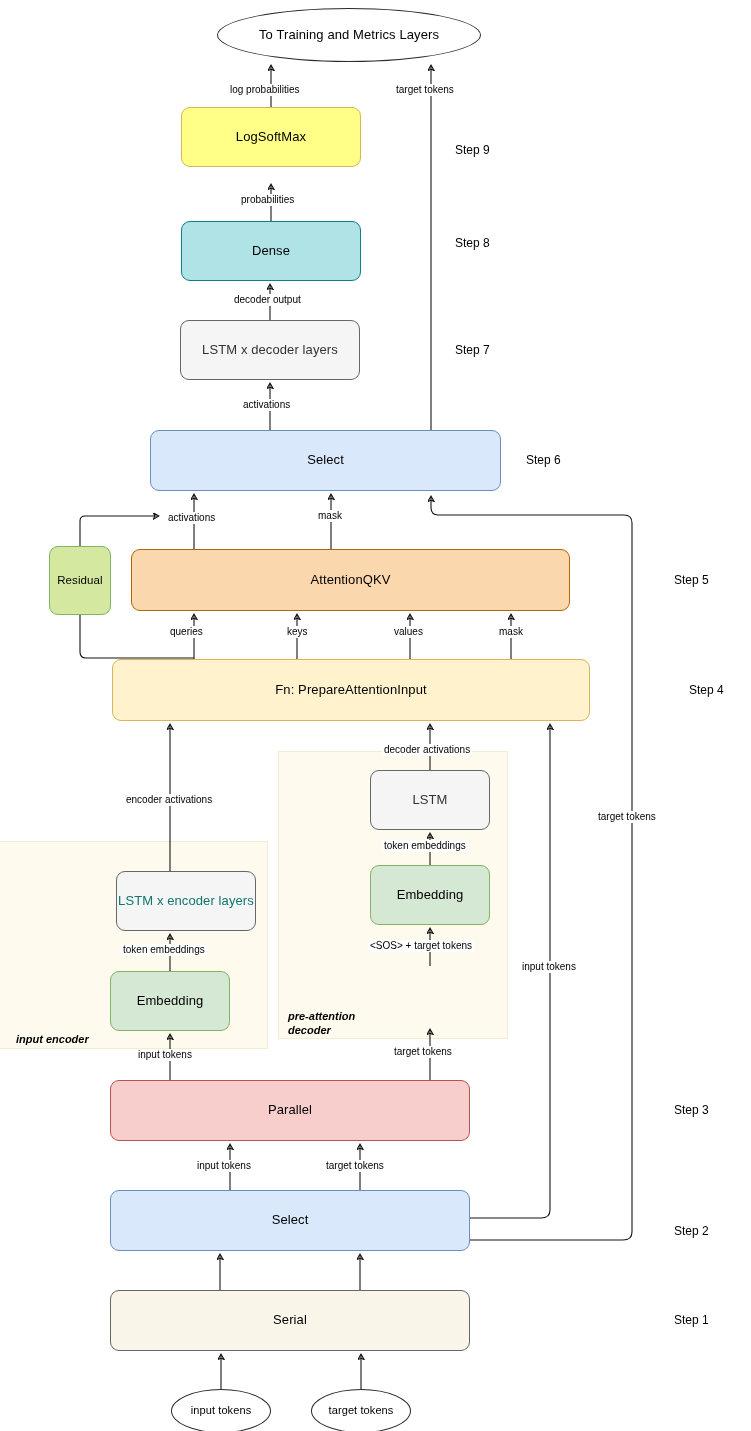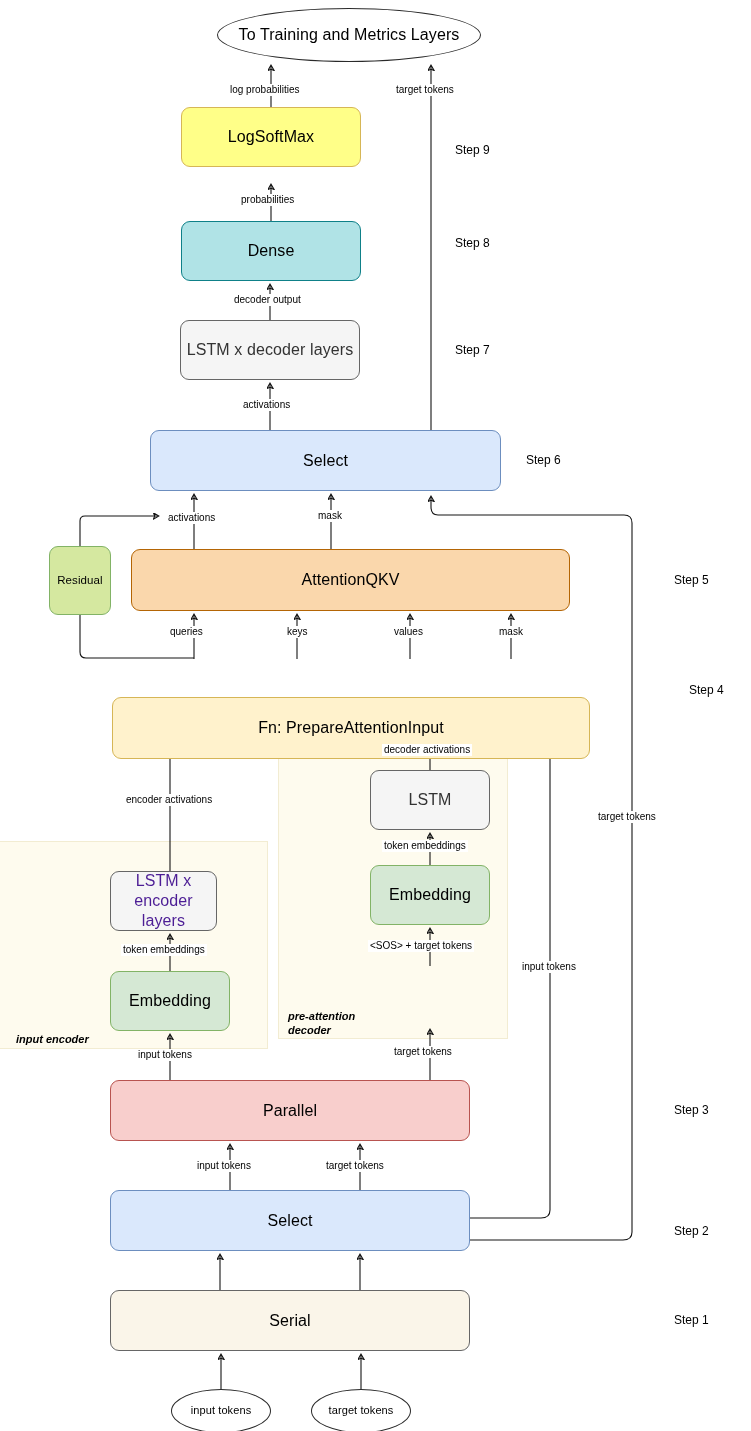--- a/index.html
+++ b/index.html
@@ -17,21 +17,21 @@
     background:#ffffff;
   }
   .node{
     position:absolute;
     box-sizing:border-box;
     display:flex;
     align-items:center;
     justify-content:center;
     text-align:center;
     border-radius:9px;
-    font-size:16px;
+    font-size:13px;
     line-height:1.25;
     letter-spacing:0.1px;
     z-index:4;
   }
   .node.ellipse{
     border-radius:50%;
   }
   .container-box{
     position:absolute;
     box-sizing:border-box;
@@ -168,34 +168,34 @@
   </div>
 
   <div class="node" style="left:49px;top:546px;width:62px;height:69px;background:#d5e8a0;border:1.2px solid #82b366;font-size:11.5px;">
     <span>Residual</span>
   </div>
 
   <div class="node" style="left:131px;top:549px;width:439px;height:62px;background:#fad7ac;border:1.4px solid #b46504;">
     <span>AttentionQKV</span>
   </div>
 
-  <div class="node" style="left:112px;top:659px;width:478px;height:62px;background:#fff2cc;border:1.3px solid #d6b656;margin-top:38px;">
+  <div class="node" style="left:112px;top:659px;width:478px;height:62px;background:#fff2cc;border:1.3px solid #d6b656;">
     <span>Fn: PrepareAttentionInput</span>
   </div>
 
   <div class="node" style="left:370px;top:770px;width:120px;height:60px;background:#f5f5f5;border:1.1px solid #666666;color:#333;">
     <span>LSTM</span>
   </div>
 
   <div class="node" style="left:370px;top:865px;width:120px;height:60px;background:#d5e8d4;border:1.2px solid #82b366;">
     <span>Embedding</span>
   </div>
 
 
-  <div class="node" style="left:110px;top:871px;width:107px;height:60px;background:#f5f5f5;border:1.1px solid #666666;color:#4c1d95;">
+  <div class="node" style="left:116px;top:871px;width:140px;height:60px;background:#f5f5f5;border:1.1px solid #666666;color:#0f766e;">
     <span>LSTM x encoder layers</span>
   </div>
 
   <div class="node" style="left:110px;top:971px;width:120px;height:60px;background:#d5e8d4;border:1.2px solid #82b366;">
     <span>Embedding</span>
   </div>
 
   <div class="node" style="left:110px;top:1080px;width:360px;height:61px;background:#f8cecc;border:1.2px solid #b85450;">
     <span>Parallel</span>
   </div>

